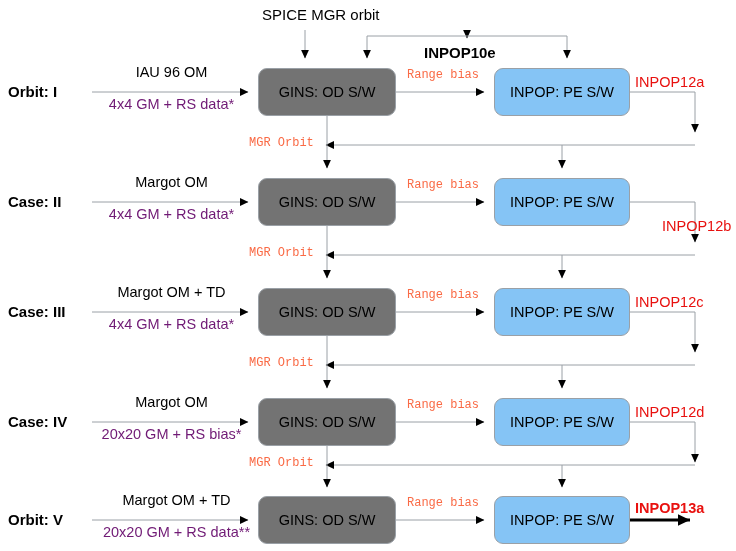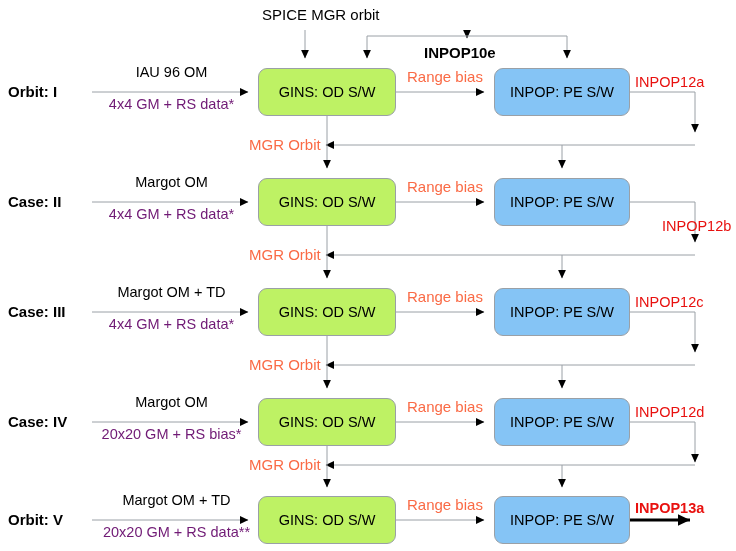--- a/index.html
+++ b/index.html
@@ -38,28 +38,29 @@
   }
   .box{
     position:absolute;
     border-radius:9px;
     display:flex;align-items:center;justify-content:center;
     font-size:14.5px;color:#000;
     border:1px solid #9aa0a6;
     box-sizing:border-box;
     white-space:nowrap;
   }
-  .box.gins{background:#bef264;}
+  .box.gins{background:#737373;}
   .box.inpop{background:#85c4f5;}
 
   .orange{
     position:absolute;
     color:#fa6a45;
-    font-size:15px;
+    font-size:12px;
     white-space:nowrap;
+    font-family:Liberation Mono, monospace;
   }
   .red{
     position:absolute;
     color:#e8110f;
     font-size:14.5px;
     white-space:nowrap;
   }
   .red.bold{font-weight:bold;}
   .hdr{
     position:absolute;

